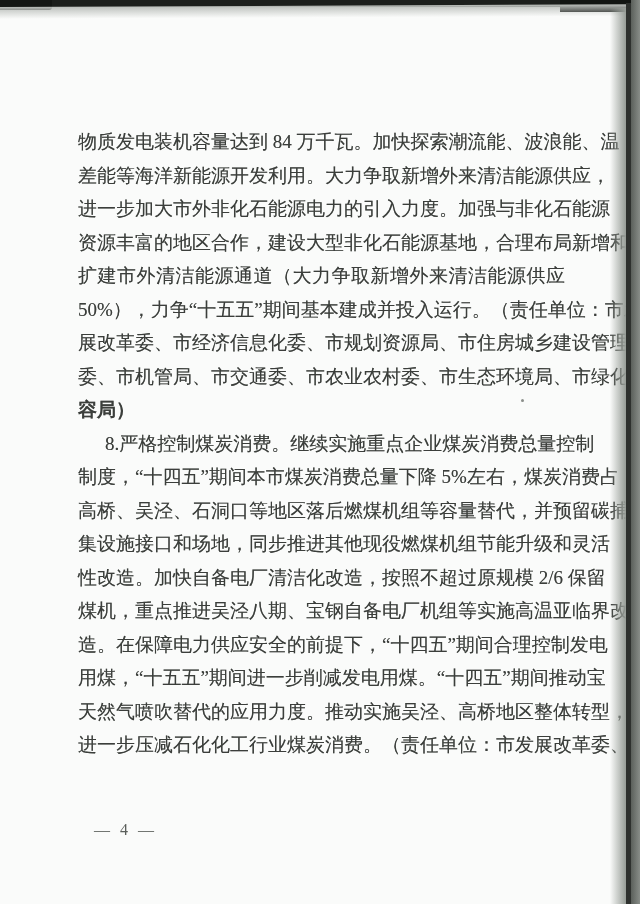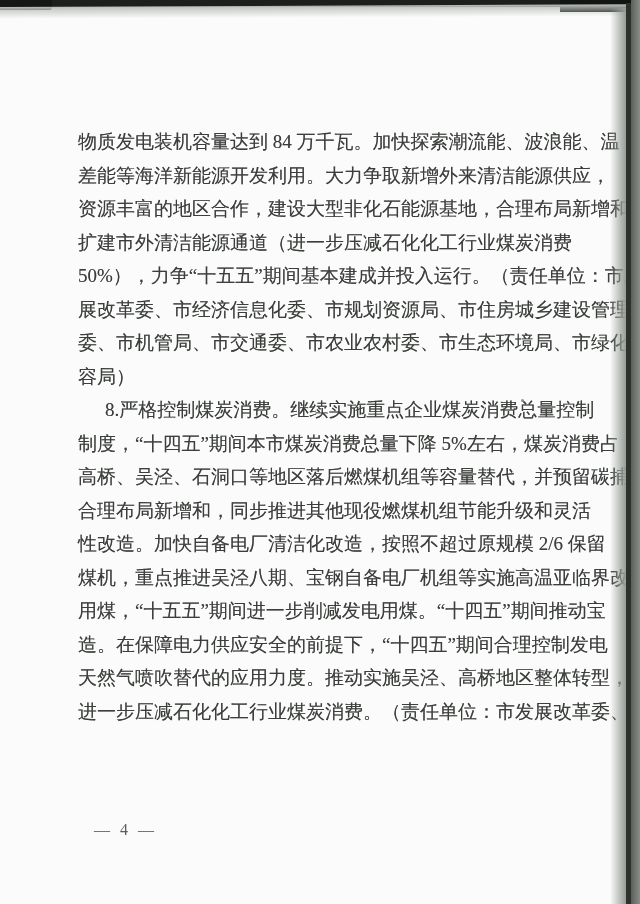--- a/index.html
+++ b/index.html
@@ -67,20 +67,21 @@
     line-height: 33.5px;
     white-space: nowrap;
     text-align: justify;
     text-align-last: justify;
     text-justify: inter-character;
     text-shadow: 0 0 0.6px rgba(70,74,70,0.55);
   }
   .line.left {
     text-align: left;
     text-align-last: left;
+    font-weight: bold;
   }
   .line.justify-indent {
     text-indent: 27px;
   }
   .page-number {
     position: absolute; left: 94px; top: 821px;
     font-size: 16px;
     color: #5a5e5a;
     word-spacing: 5px;
     letter-spacing: 0.5px;
@@ -97,34 +98,35 @@
 
 <div class="scan">
   <div class="top-bar"></div>
   <div class="top-bar-left"></div>
   <div class="top-bar-right"></div>
   <div class="top-shadow"></div>
 
   <div class="text-block" id="text-block">
       <div class="line justify">物质发电装机容量达到 84 万千瓦。加快探索潮流能、波浪能、温</div>
       <div class="line justify">差能等海洋新能源开发利用。大力争取新增外来清洁能源供应，</div>
+      <div class="line justify">进一步加大市外非化石能源电力的引入力度。加强与非化石能源</div>
       <div class="line justify">资源丰富的地区合作，建设大型非化石能源基地，合理布局新增和</div>
-      <div class="line justify">扩建市外清洁能源通道（进一步压减石化化工行业煤炭消费</div>
+      <div class="line justify">扩建市外清洁能源通道（大力争取新增外来清洁能源供应</div>
       <div class="line justify">50%），力争“十五五”期间基本建成并投入运行。（责任单位：市发</div>
       <div class="line justify">展改革委、市经济信息化委、市规划资源局、市住房城乡建设管理</div>
       <div class="line justify">委、市机管局、市交通委、市农业农村委、市生态环境局、市绿化市</div>
       <div class="line left">容局）</div>
       <div class="line justify-indent">8.严格控制煤炭消费。继续实施重点企业煤炭消费总量控制</div>
       <div class="line justify">制度，“十四五”期间本市煤炭消费总量下降 5%左右，煤炭消费占</div>
       <div class="line justify">高桥、吴泾、石洞口等地区落后燃煤机组等容量替代，并预留碳捕</div>
-      <div class="line justify">合理布局新增和，同步推进其他现役燃煤机组节能升级和灵活</div>
+      <div class="line justify">集设施接口和场地，同步推进其他现役燃煤机组节能升级和灵活</div>
       <div class="line justify">性改造。加快自备电厂清洁化改造，按照不超过原规模 2/6 保留</div>
       <div class="line justify">煤机，重点推进吴泾八期、宝钢自备电厂机组等实施高温亚临界改</div>
+      <div class="line justify">造。在保障电力供应安全的前提下，“十四五”期间合理控制发电</div>
       <div class="line justify">用煤，“十五五”期间进一步削减发电用煤。“十四五”期间推动宝</div>
-      <div class="line justify">造。在保障电力供应安全的前提下，“十四五”期间合理控制发电</div>
       <div class="line justify">天然气喷吹替代的应用力度。推动实施吴泾、高桥地区整体转型，</div>
       <div class="line justify">进一步压减石化化工行业煤炭消费。（责任单位：市发展改革委、</div>
     </div>
 
   <div class="page-number">— 4 —</div>
 
   <div class="speck"></div>
 
   <div class="edge-shadow"></div>
   <div class="edge-line"></div>

